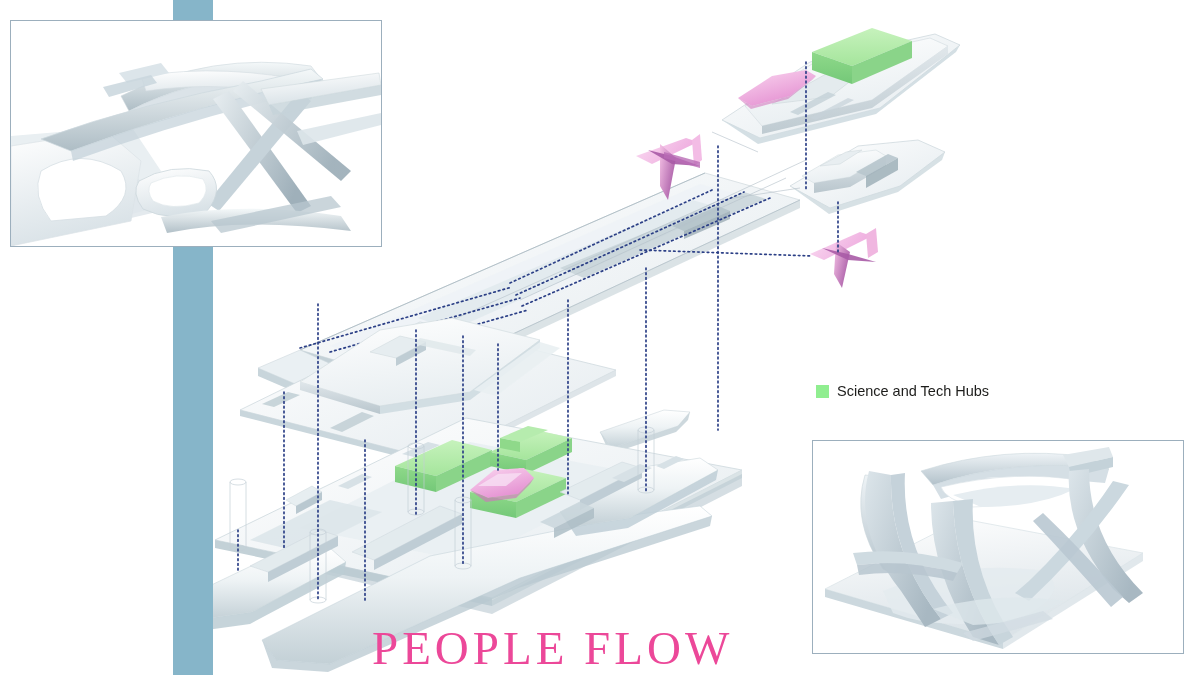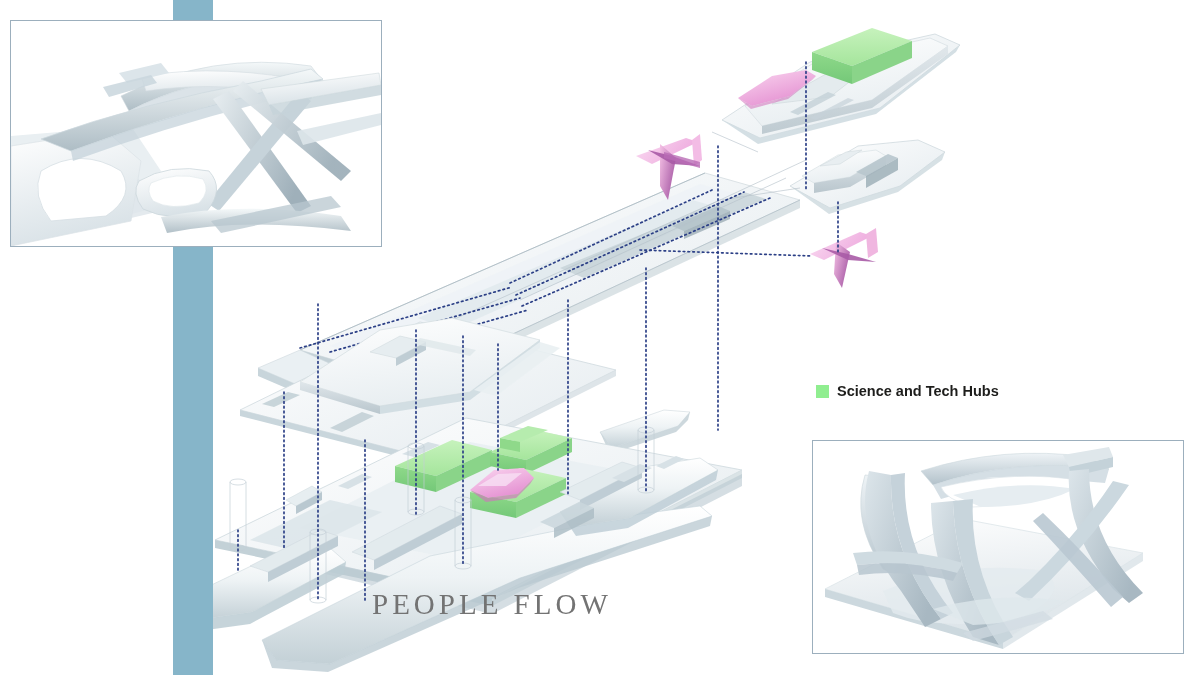--- a/index.html
+++ b/index.html
@@ -13,28 +13,28 @@
   .inset{position:absolute;border:1.5px solid #9cafbd;background:#ffffff;overflow:hidden;}
   #inset-tl{left:10px;top:20px;width:370px;height:225px;}
   #inset-br{left:812px;top:440px;width:370px;height:212px;}
   .inset-canvas{position:absolute;inset:0;}
 
   
   #axon{position:absolute;left:0;top:0;width:1200px;height:675px;pointer-events:none;}
 
   
   #title{
-    position:absolute;left:372px;top:590px;
+    position:absolute;left:372px;top:625px;
     font-family:"Liberation Serif",serif;
-    font-size:29px;letter-spacing:4px;color:#737373;
+    font-size:47px;letter-spacing:4px;color:#ec4899;
     white-space:nowrap;line-height:1;
   }
 
   
-  #legend{position:absolute;left:816px;top:382px;font-weight:bold;}
+  #legend{position:absolute;left:816px;top:382px;}
   .legend-row{display:flex;align-items:center;height:18px;margin-bottom:2px;}
   .legend-swatch{width:13px;height:13px;margin-right:8px;flex:none;}
   .legend-label{font-family:"Liberation Sans",sans-serif;font-size:14.5px;color:#1d1d1b;white-space:nowrap;}
 </style>
 </head>
 <body>
 
 <div id="board">
 
   <svg id="axon" viewBox="0 0 1200 675" xmlns="http://www.w3.org/2000/svg">

